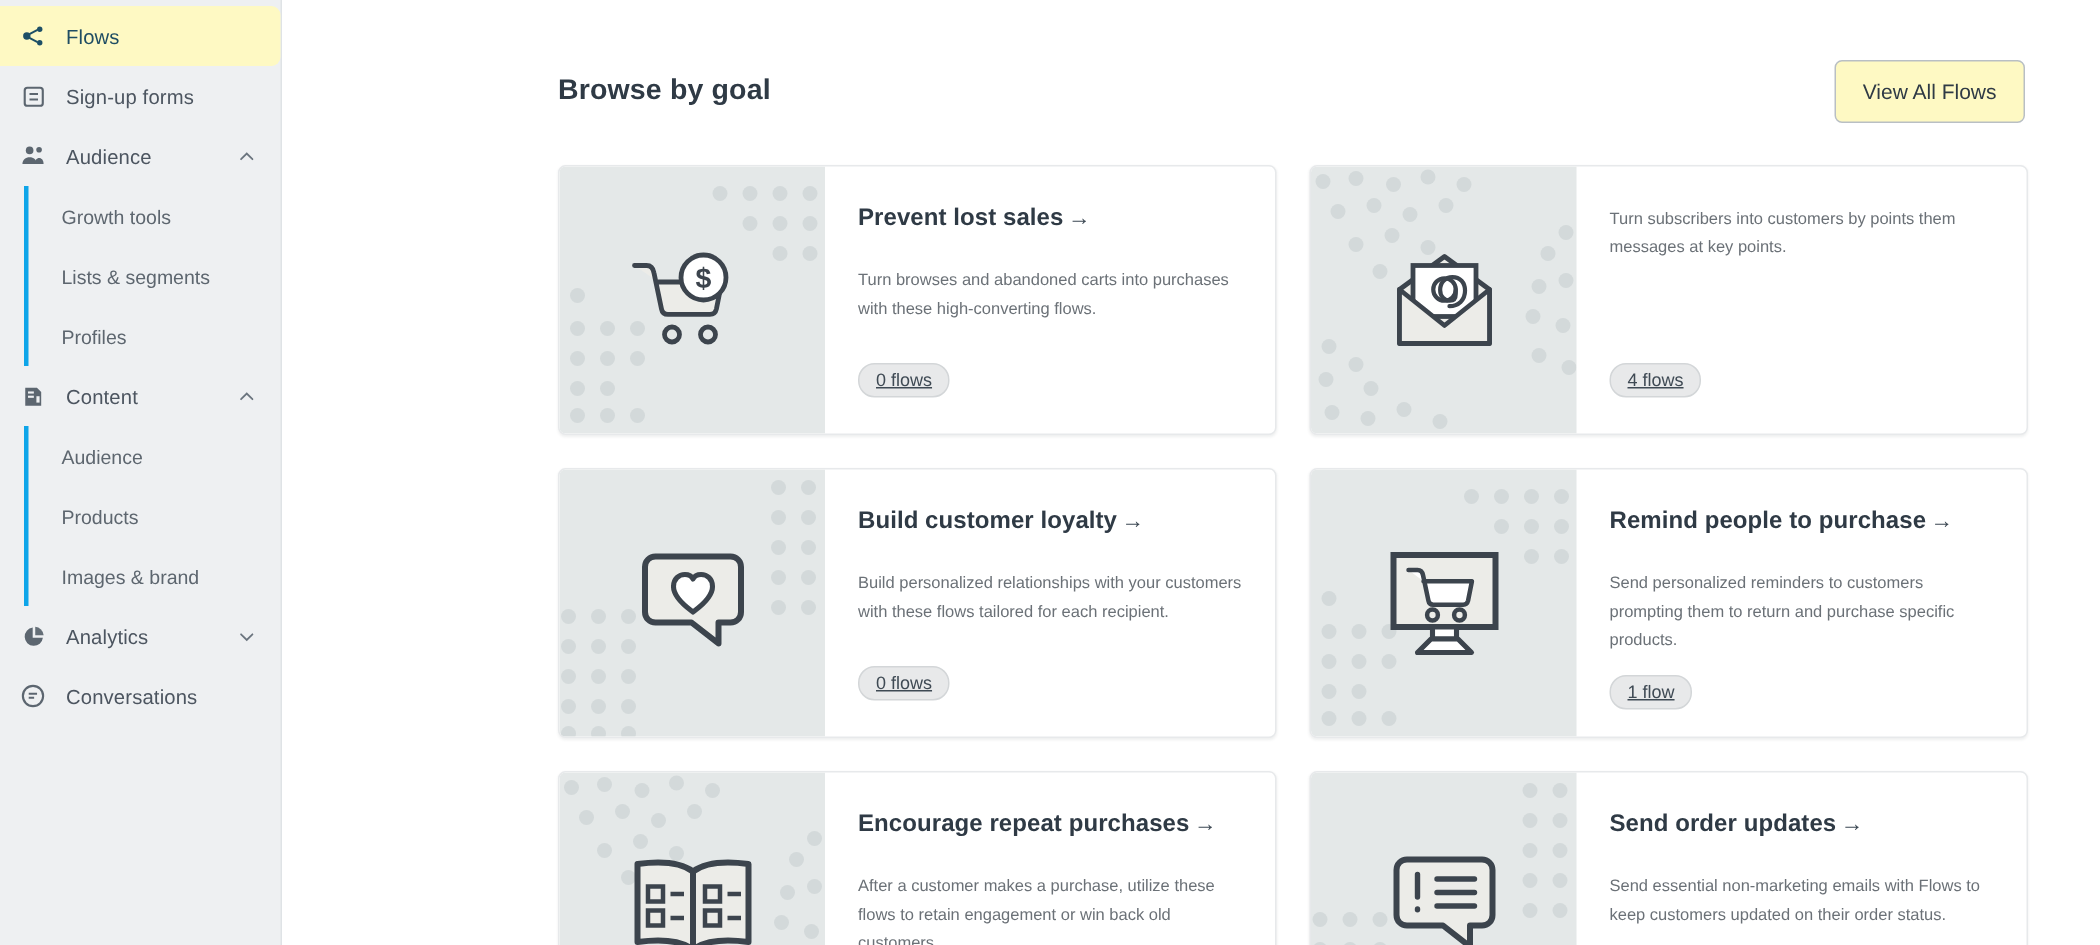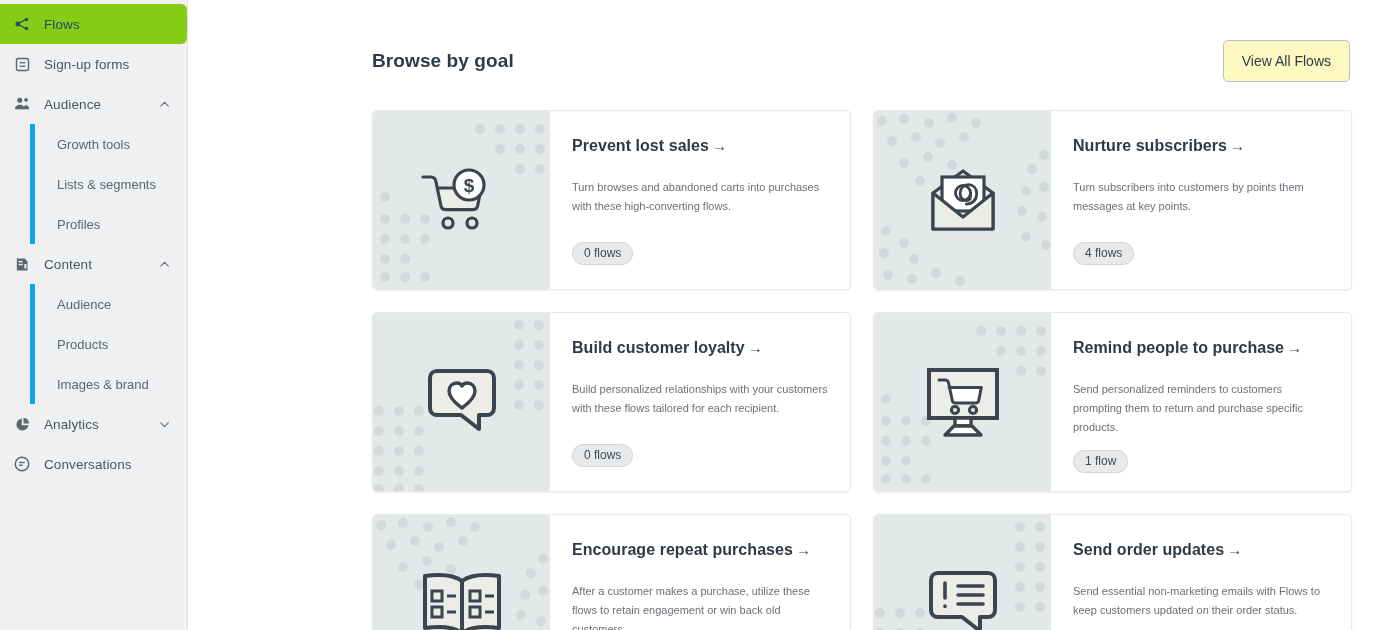--- a/index.html
+++ b/index.html
@@ -22,21 +22,21 @@
   }
   .nav-item {
     display: flex; align-items: center;
     height: 40px;
     padding: 0 16px 0 12px;
     gap: 12px;
     cursor: pointer;
     position: relative;
     border-radius: 0 6px 6px 0;
   }
-  .nav-item.active { background: #84cc16; }
+  .nav-item.active { background: #fef9c3; }
   .nav-ico {
     width: 20px; height: 20px;
     flex: 0 0 20px;
     display: flex; align-items: center; justify-content: center;
     color: #5c6670;
   }
   .nav-item.active .nav-ico { color: #1d4f66; }
   .nav-label {
     font-size: 13.5px;
     color: #4c5560;
@@ -45,22 +45,22 @@
   }
   .nav-item.active .nav-label { color: #1f4d63; font-weight: 400; }
   .chev {
     margin-left: auto;
     width: 14px; height: 14px;
     color: #6b757f;
     display: flex; align-items: center; justify-content: center;
   }
   .subnav {
     position: relative;
-    margin-left: 30px;
-    border-left: 5px solid #0ea5e9;
+    margin-left: 16px;
+    border-left: 3px solid #0ea5e9;
   }
   .sub-item {
     display: flex; align-items: center;
     height: 40px;
     padding-left: 22px;
     cursor: pointer;
   }
   .sub-item span { font-size: 13px; color: #5d666f; }
 
   
@@ -155,20 +155,21 @@
     margin-top: auto;
     margin-bottom: 24px;
     align-self: flex-start;
     background: #e8e9ea;
     border: 1px solid #d3d6d8;
     border-radius: 11px;
     font-size: 12px;
     color: #3f4a54;
     padding: 3px 11px 4px;
     line-height: 14px;
+    text-decoration: underline;
   }
 </style>
 </head>
 <body>
 
 <div class="app">
 
   <nav class="sidebar">
 
     <div class="nav-item active">
@@ -372,23 +373,20 @@
               <path d="M10 28 L40 6 L70 28 V64 H10Z" fill="#ecece8" stroke="#3c444d" stroke-width="3.2" stroke-linejoin="round"></path>
               <rect x="19" y="12" width="42" height="34" fill="#ffffff" stroke="#3c444d" stroke-width="3.2"></rect>
               <g fill="none" stroke="#3c444d" stroke-width="2.8">
                 <circle cx="40" cy="28" r="7.5"></circle>
                 <path d="M47.5 28v3c0 3-1.6 4.5-4 4.5-3.6 0-6.4-3-6.4-7.2 0-5 3.4-8.6 8.2-8.6 5 0 8.4 3.6 8.4 9 0 6.4-4.4 10.4-10.4 10.4" stroke-linecap="round"></path>
               </g>
               <path d="M10 28 L40 52 L70 28 V64 H10Z" fill="#ecece8" stroke="#3c444d" stroke-width="3.2" stroke-linejoin="round"></path>
             </svg>
           </div>
           <div class="card-body">
-            <div class="card-title">
-              <span>Nurture subscribers</span><span class="arrow">→</span>
-            </div>
             <div class="card-desc">Turn subscribers into customers by points them messages at key points.</div>
             <div class="badge">4 flows</div>
           </div>
         </div>
 
         <div class="card">
           <div class="thumb">
             <svg class="dots" viewBox="0 0 177 180" preserveAspectRatio="none">
               <circle cx="146" cy="12" r="5"></circle>
                 <circle cx="166" cy="12" r="5"></circle>

